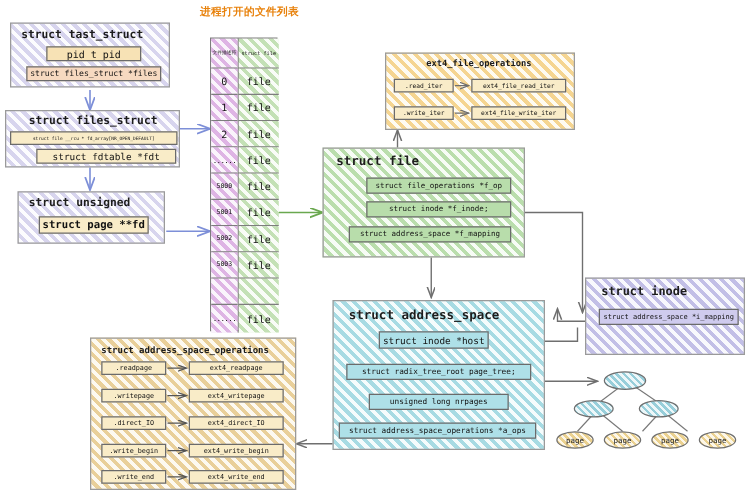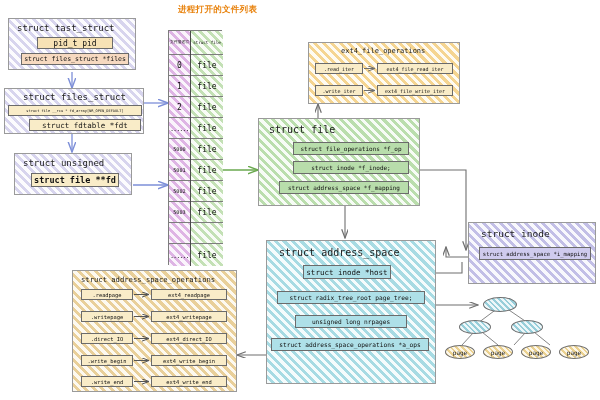--- a/index.html
+++ b/index.html
@@ -19,32 +19,32 @@
   }
   .hdr {
     position: absolute;
     font-family: "DejaVu Sans", "Liberation Sans", sans-serif;
     font-size: 8.5px;
     font-weight: bold;
     letter-spacing: .3px;
     white-space: nowrap;
   }
   .hdr.blue { color: #5b6fd0; margin-top: 21px; }
-  .hdr.orange { color: #e8820c; margin-left: 18px; }
+  .hdr.orange { color: #e8820c; }
 
   
   .grp {
     position: absolute;
     box-sizing: border-box;
     border: 1px solid #9a9a9a;
   }
   .grp > .title {
     position: absolute;
     white-space: nowrap;
-    font-weight: normal;
+    font-weight: bold;
     color: #1d1d1d;
   }
   .fld {
     position: absolute;
     box-sizing: border-box;
     border: 1px solid #6b6b6b;
     display: flex;
     align-items: center;
     justify-content: center;
     white-space: nowrap;
@@ -210,21 +210,21 @@
   </div>
 
   <div class="grp hatch-violet" style="left:4px; top:88px; width:140px; height:46px;">
     <div class="title" style="left:18px; top:3px; font-size:9px;">struct files_struct</div>
     <div class="fld solid-cream" style="left:3px; top:16px; width:134px; height:11px; font-size:3.6px;">struct file __rcu * fd_array[NR_OPEN_DEFAULT]</div>
     <div class="fld solid-cream" style="left:24px; top:30px; width:112px; height:12px; font-size:7.5px;">struct fdtable *fdt</div>
   </div>
 
   <div class="grp hatch-violet" style="left:14px; top:153px; width:118px; height:42px;">
     <div class="title" style="left:8px; top:4px; font-size:9px;">struct unsigned</div>
-    <div class="fld solid-cream" style="left:16px; top:19px; width:88px; height:14px; font-size:8.5px; font-weight:bold;">struct file **fd</div>
+    <div class="fld solid-cream" style="left:16px; top:19px; width:88px; height:14px; font-size:8.5px; font-weight:bold;">struct page **fd</div>
   </div>
 
   <div class="fdtable" style="left:168px; top:30px; width:54px; height:235px;">
     <div class="fdcol-div" style="left:21px; top:0; height:235px;"></div>
 
     <div class="fdcell hatch-pink" style="left:0; top:0; width:21px; height:24px; font-size:3.8px; font-family:'DejaVu Sans',sans-serif; line-height:1.15; flex-direction:column;">文件描述符</div>
     <div class="fdcell hatch-lgreen" style="left:22px; top:0; width:32px; height:24px; font-size:4.2px;">struct file</div>
 
     <div class="fdcell hatch-pink" style="left:0; top:24px; width:21px; height:21px; font-size:8px;">0</div>
     <div class="fdcell hatch-lgreen" style="left:22px; top:24px; width:32px; height:21px; font-size:8px;">file</div>
@@ -279,21 +279,21 @@
     <div class="fld solid-green" style="left:34px; top:23px; width:116px; height:13px; font-size:6px;">struct file_operations  *f_op</div>
     <div class="fld solid-green" style="left:34px; top:42px; width:116px; height:13px; font-size:6px;">struct inode  *f_inode;</div>
     <div class="fld solid-green" style="left:20px; top:62px; width:130px; height:13px; font-size:6px;">struct address_space  *f_mapping</div>
   </div>
 
   <div class="grp hatch-indigo" style="left:468px; top:222px; width:128px; height:62px;padding-left:33px;">
     <div class="title" style="left:12px; top:5px; font-size:9.5px;">struct inode</div>
     <div class="fld solid-ind" style="left:10px; top:24px; width:112px; height:13px; font-size:5.6px;">struct address_space  *i_mapping</div>
   </div>
 
-  <div class="grp hatch-cyan" style="left:266px; top:240px; width:170px; height:144px;padding-left:24px;">
+  <div class="grp hatch-cyan" style="left:266px; top:240px; width:170px; height:120px;padding-left:24px;">
     <div class="title" style="left:12px; top:6px; font-size:10px;">struct address_space</div>
     <div class="fld solid-cyan" style="left:36px; top:24px; width:88px; height:14px; font-size:7.5px;text-align:center;">struct inode  *host</div>
     <div class="fld solid-cyan" style="left:10px; top:50px; width:148px; height:13px; font-size:6.2px;">struct radix_tree_root  page_tree;</div>
     <div class="fld solid-cyan" style="left:28px; top:74px; width:112px; height:13px; font-size:6.2px;">unsigned long   nrpages</div>
     <div class="fld solid-cyan" style="left:4px; top:97px; width:158px; height:13px; font-size:6.2px;">struct address_space_operations *a_ops</div>
   </div>
 
   <div class="grp hatch-tan" style="left:72px; top:270px; width:165px; height:122px;">
     <div class="title" style="left:8px; top:4px; font-size:7.2px;">struct address_space_operations</div>
     <div class="fld solid-cream" style="left:8px; top:18px; width:52px; height:11px; font-size:5.4px;">.readpage</div>

